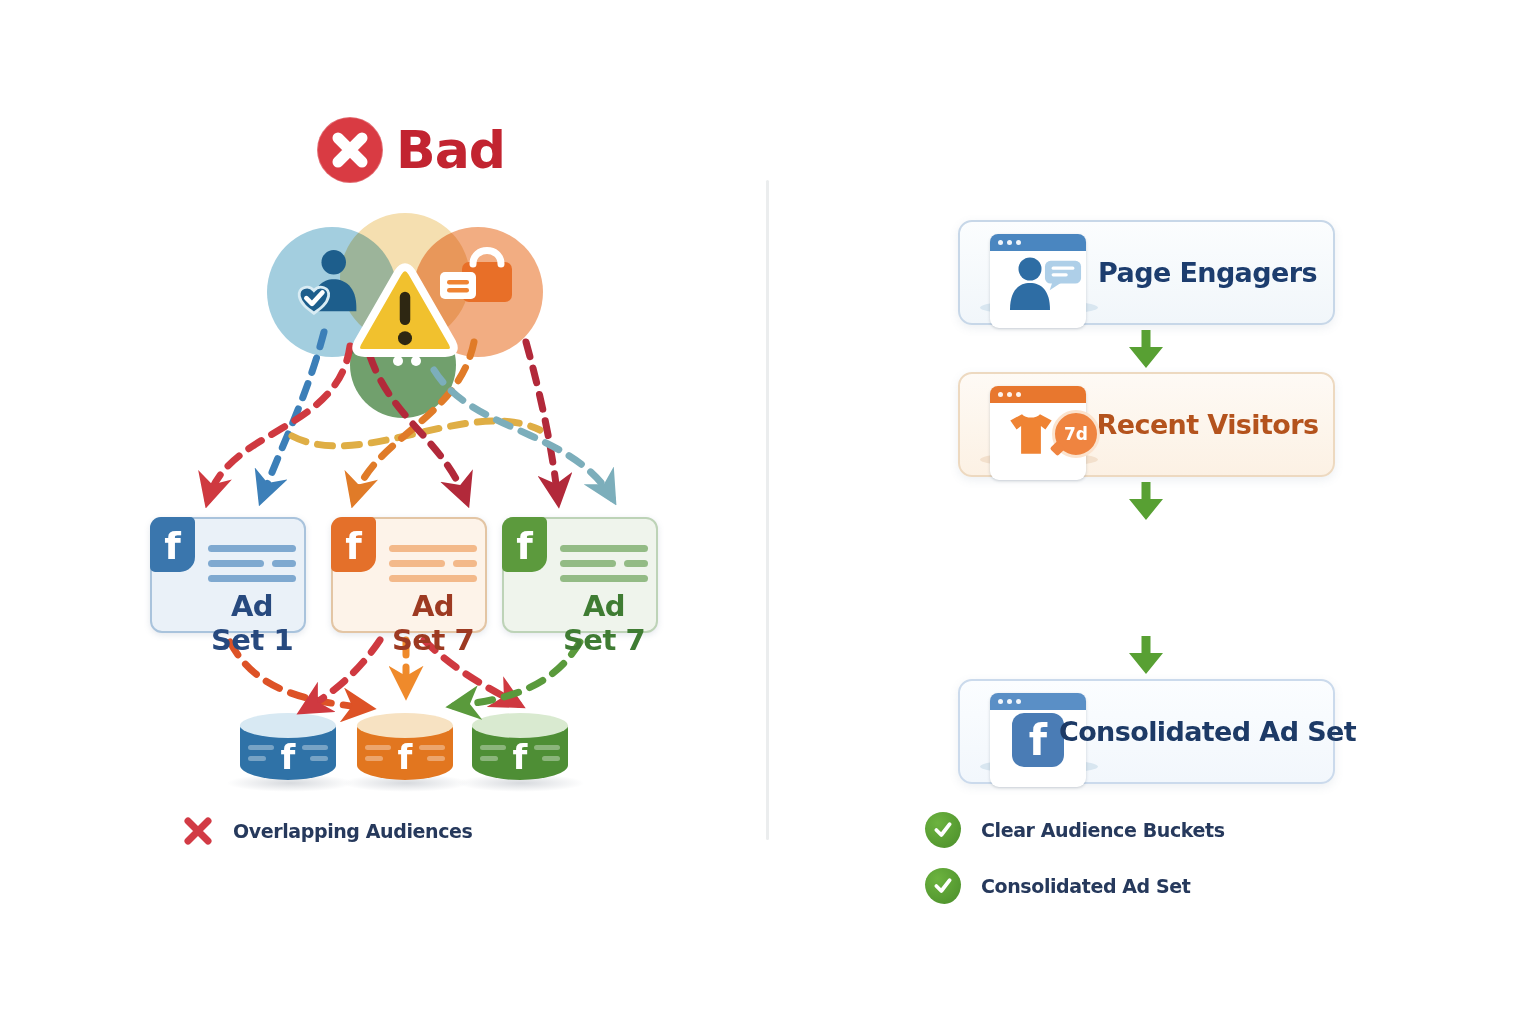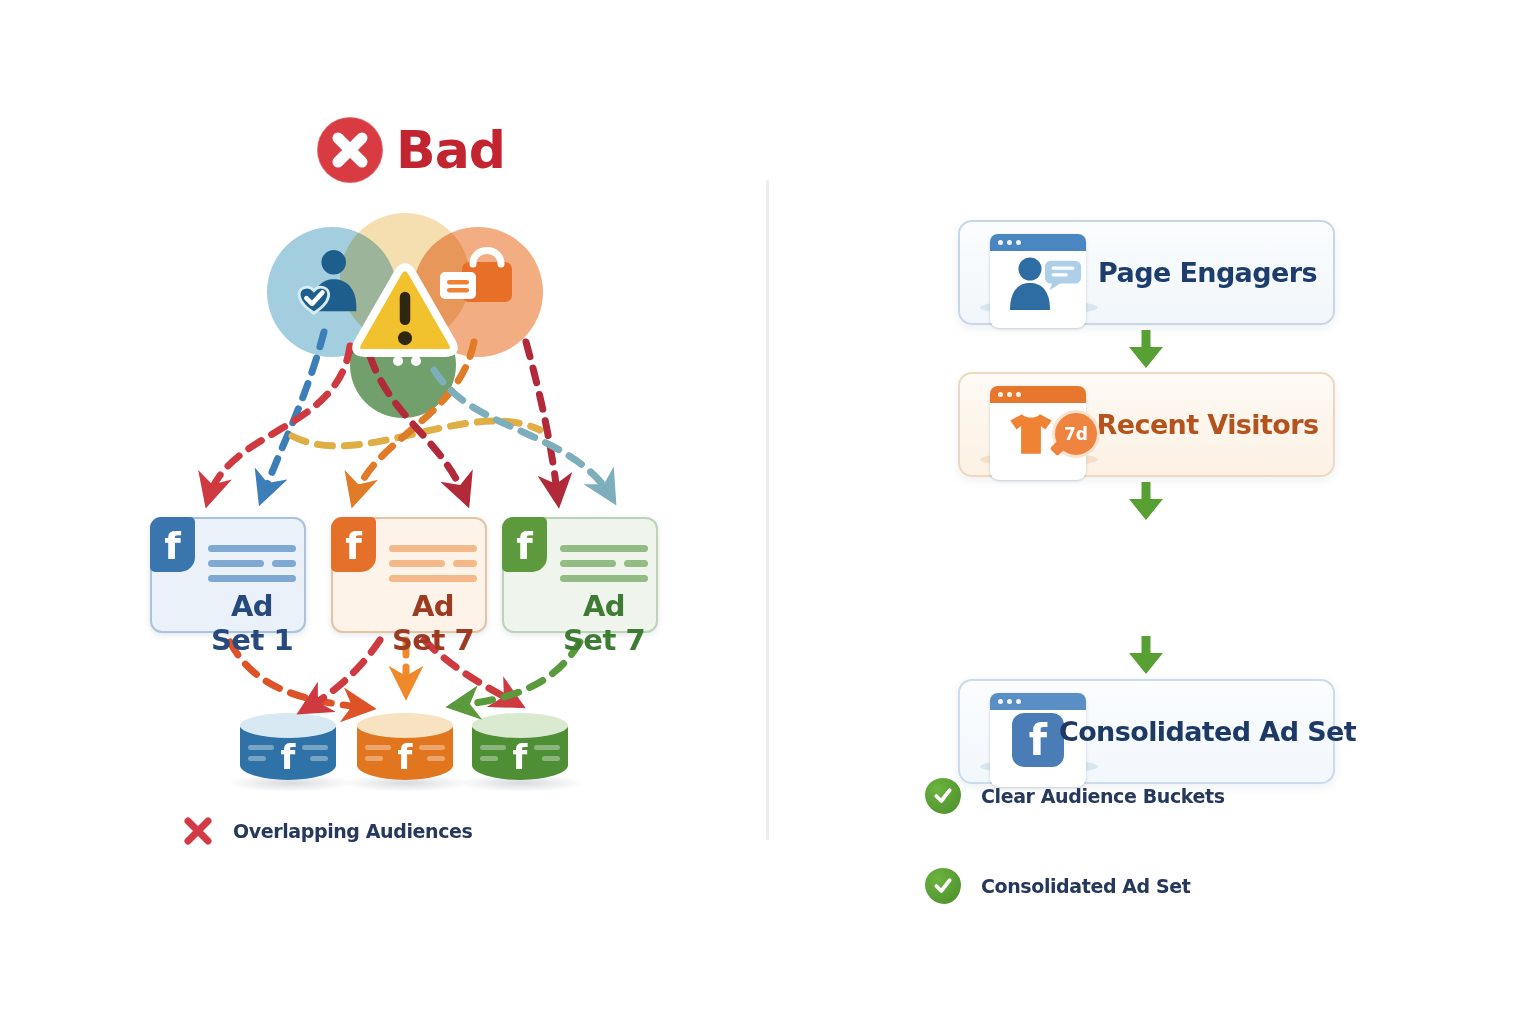--- a/index.html
+++ b/index.html
@@ -317,21 +317,21 @@
       <div class="winbar">
         <span class="dot d1"></span>
           <span class="dot d2"></span>
           <span class="dot d3"></span>
       </div>
       <div class="ftile">f</div>
     </div>
     <div class="fbox-label">Consolidated Ad Set</div>
   </div>
 
-  <div class="point" style="left:925px;top:778px;">
+  <div class="point" style="left:925px;top:812px;">
     <div class="chk-badge">
       <svg width="22" height="20" viewBox="0 0 26 24">
         <path d="M5 12 L11 18 L21 5" stroke="#fff" stroke-width="4.5" fill="none" stroke-linecap="round" stroke-linejoin="round"></path>
       </svg>
     </div>
     <span>Clear Audience Buckets</span>
   </div>
   <div class="point" style="left:925px;top:868px;">
     <div class="chk-badge">
       <svg width="22" height="20" viewBox="0 0 26 24">

